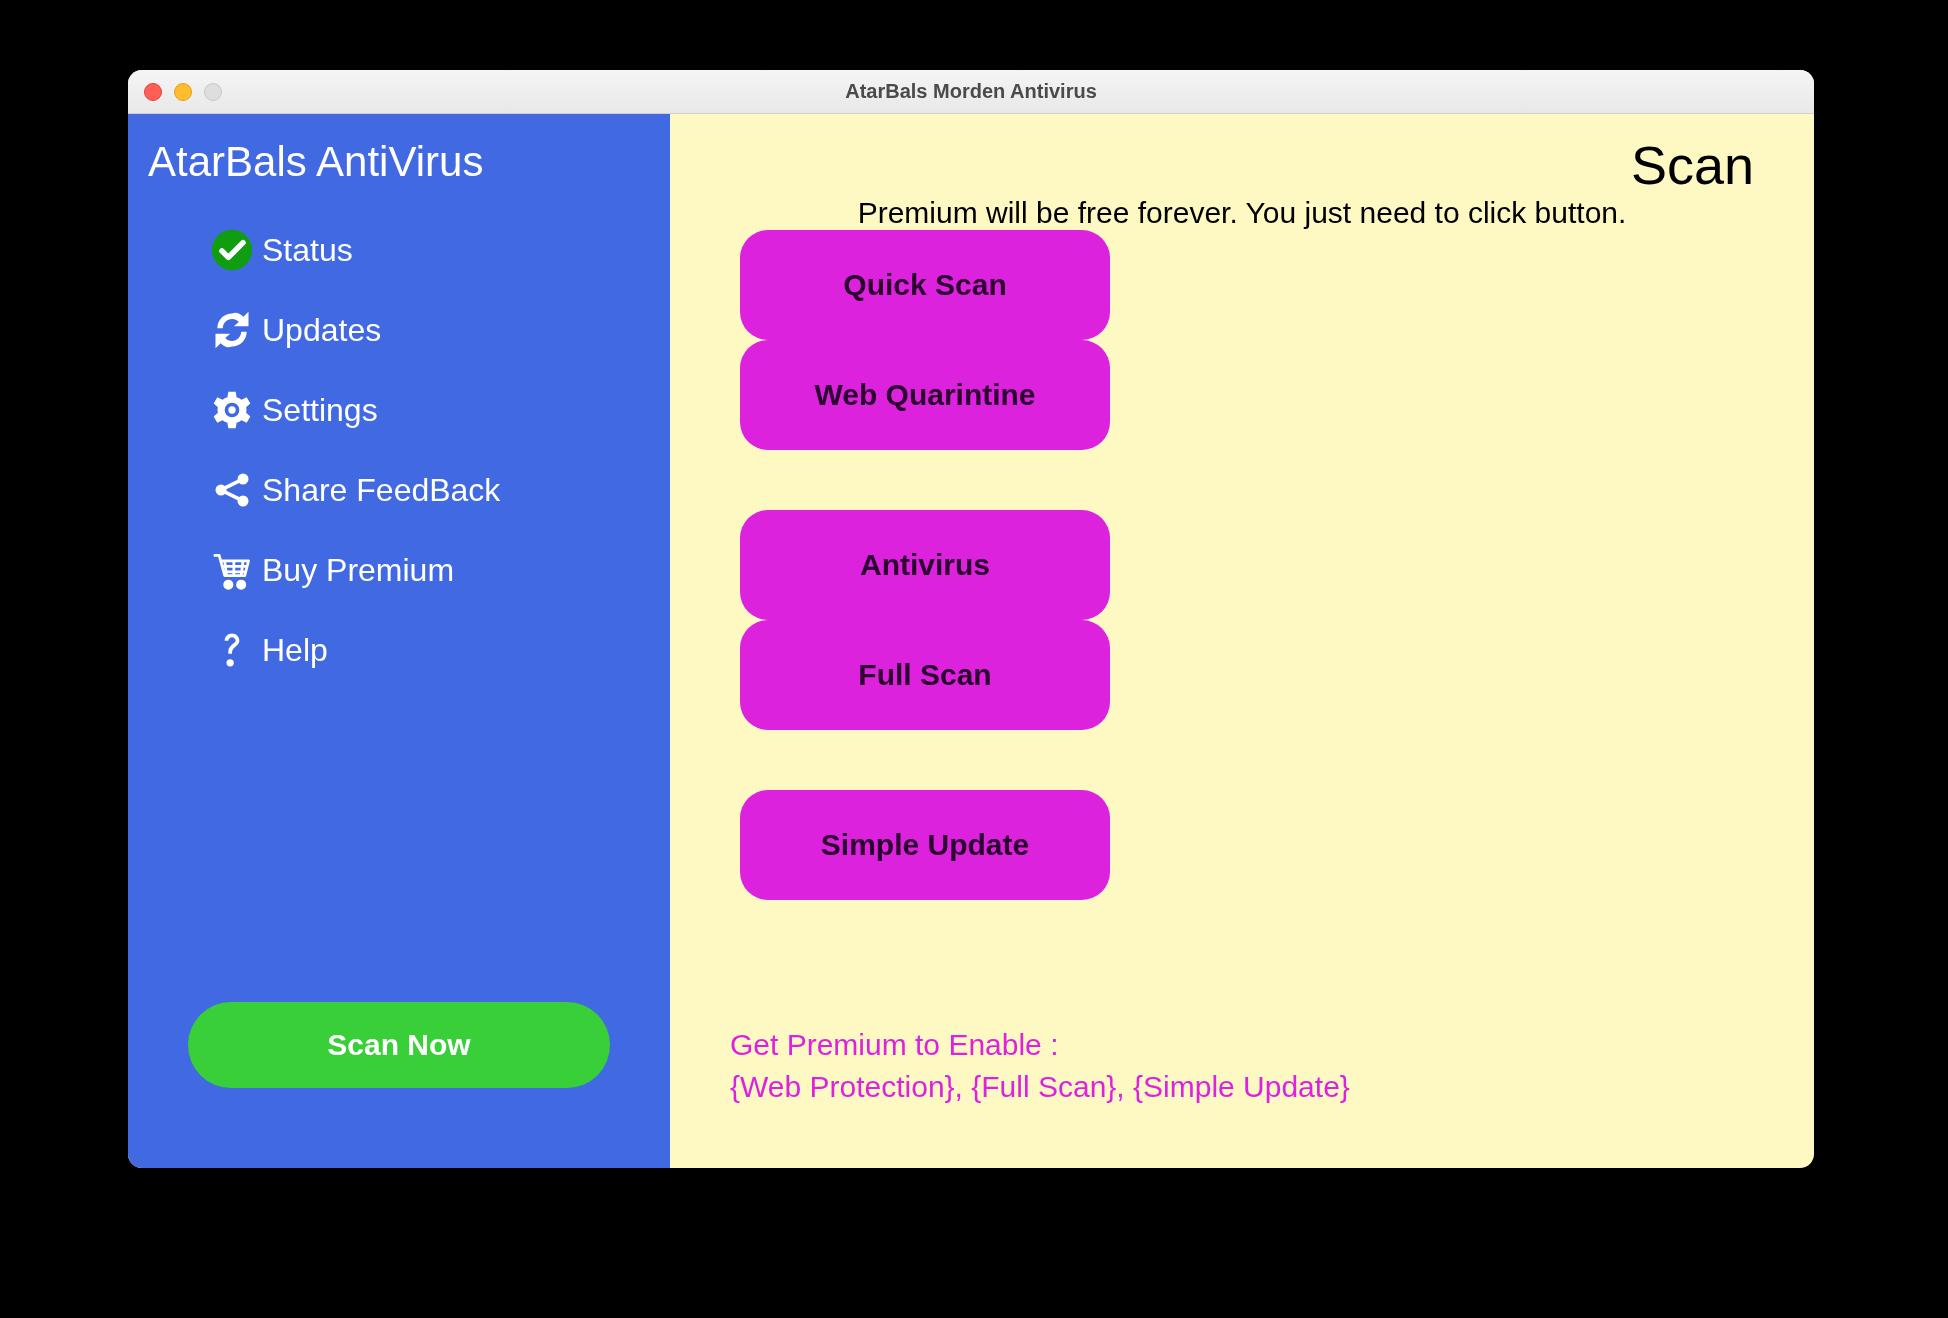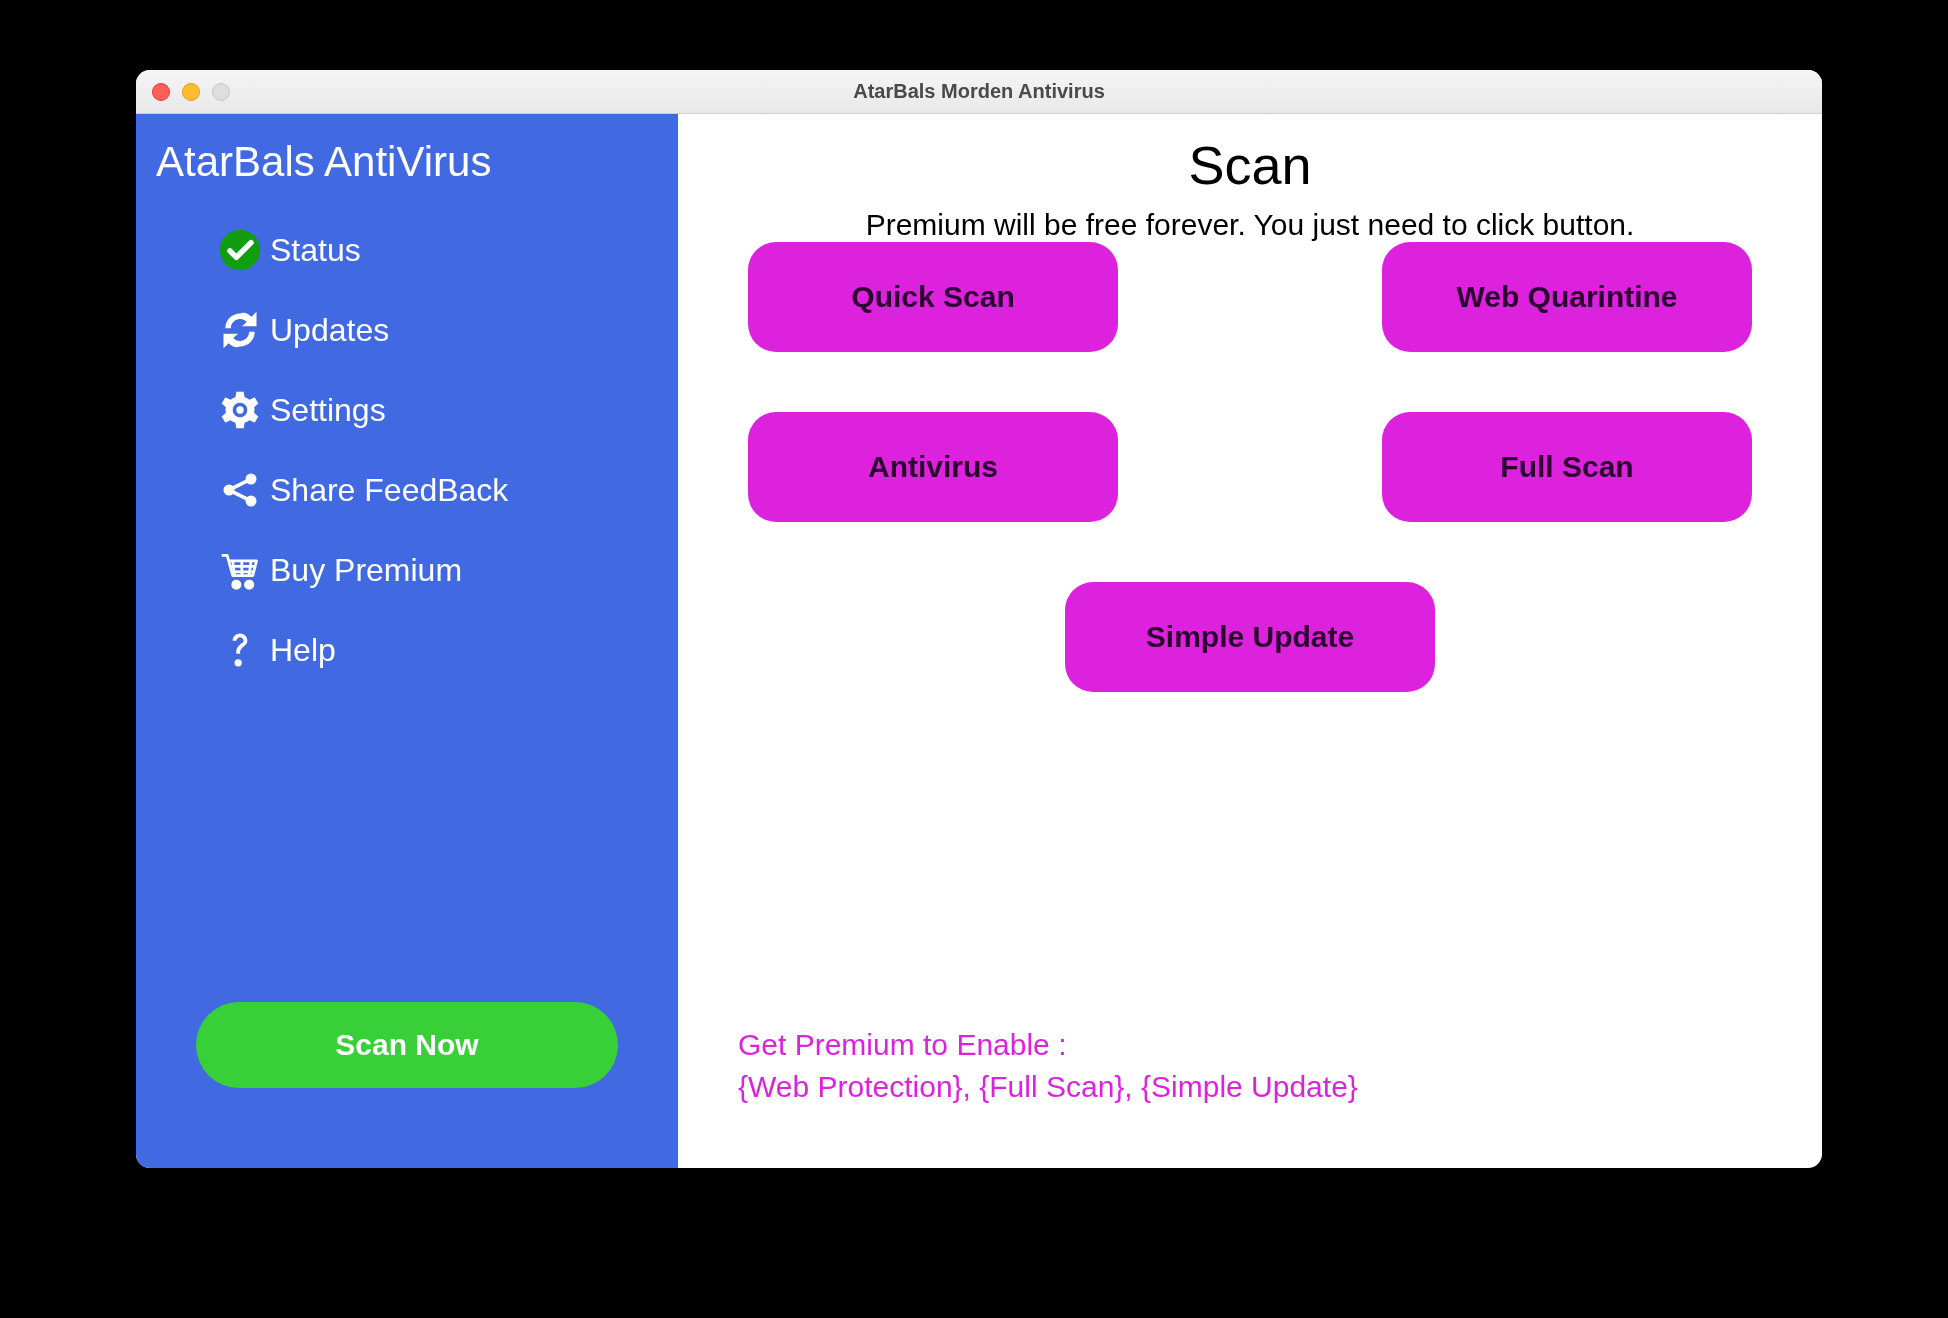--- a/index.html
+++ b/index.html
@@ -11,25 +11,25 @@
     body {
       background: #000000;
       width: 1948px;
       height: 1318px;
       font-family: -apple-system, BlinkMacSystemFont, "Segoe UI", Arial, sans-serif;
       position: relative;
     }
 
     .window {
       position: absolute;
-      left: 136px;
+      left: 128px;
       top: 70px;
       width: 1686px;
       height: 1098px;
-      background: #ffffff;
+      background: #fef9c3;
       border-radius: 14px;
       overflow: hidden;
       box-shadow: 0 20px 60px rgba(0,0,0,0.5);
     }
 
     .titlebar {
       height: 44px;
       background: linear-gradient(#f5f5f5, #e8e8e8);
       border-bottom: 1px solid #d0d0d0;
       display: flex;
@@ -124,38 +124,38 @@
     }
 
     .main {
       flex: 1;
       padding: 20px 60px 40px 60px;
       display: flex;
       flex-direction: column;
     }
 
     .main-title {
-      text-align: center;
+      text-align: right;
       font-size: 54px;
       font-weight: 400;
       color: #000;
-      margin-bottom: 12px;
     }
 
     .main-subtitle {
       text-align: center;
       font-size: 30px;
       color: #000;
     }
 
     .btn-row {
       display: flex;
       justify-content: space-between;
       margin-bottom: 60px;
       padding: 0 10px;
+      flex-direction: column;
     }
 
     .btn-row.center {
       justify-content: center;
     }
 
     .action-btn {
       background: #dd22dd;
       color: #2b0130;
       font-size: 30px;

